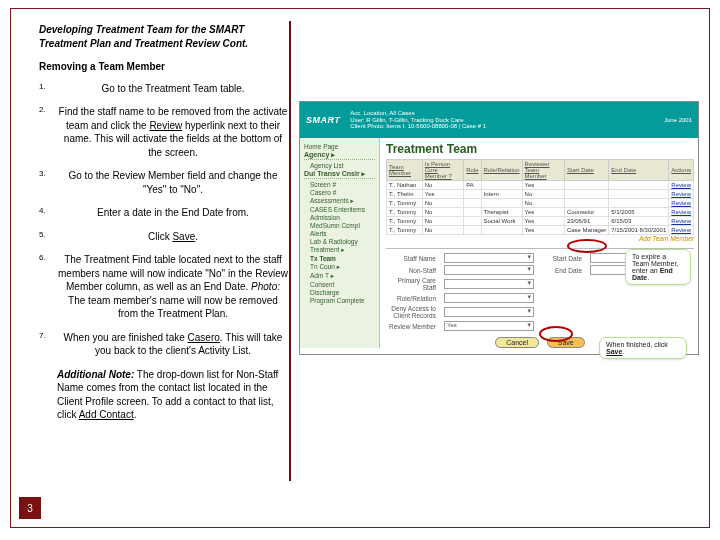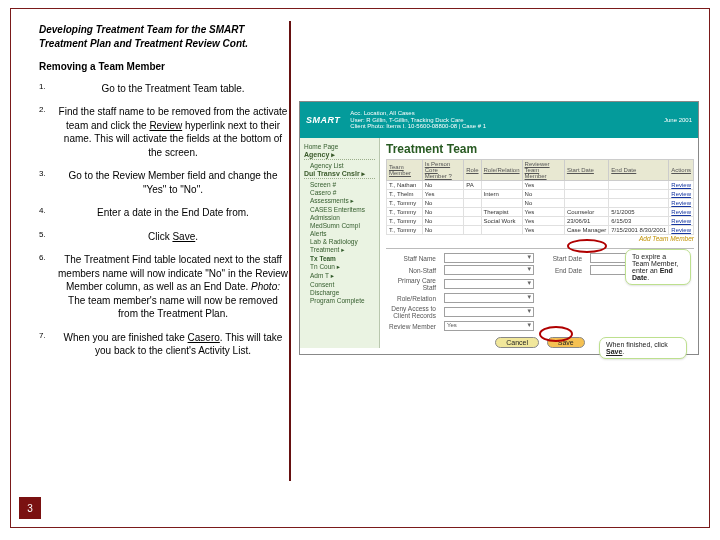--- a/index.html
+++ b/index.html
@@ -204,20 +204,23 @@
         <span>Click </span><span class="u">Save</span><span>.</span>
       </li>
       <li>
         <span>The Treatment Find table located next to the staff members name will now indicate "No" in the Review Member column, as well as an End Date. </span><span class="note">Photo:</span><span> The team member's name will now be removed from the Treatment Plan.</span>
       </li>
       <li>
         <span>When you are finished take </span><span class="u">Casero</span><span>. This will take you back to the client's Activity List.</span>
       </li>
     </ol>
 
+    <div class="addl">
+      <span class="note" style="font-weight:700">Additional Note:</span><span> The drop-down list for Non-Staff Name comes from the contact list located in the Client Profile screen. To add a contact to that list, click </span><span class="u">Add Contact</span><span>.</span>
+    </div>
   </div>
 
   <div class="rightcol">
     <div class="app">
       <div class="app-header">
         <span class="logo">SMART</span>
         <div class="hdrtxt">
           <div>Acc. Location, All Cases</div>
           <div>User: R Gillin, T-Gillin, Tracking Duck Care</div>
           <div>Client Photo: Items I. 10-5600-08800-08 | Case # 1</div>

